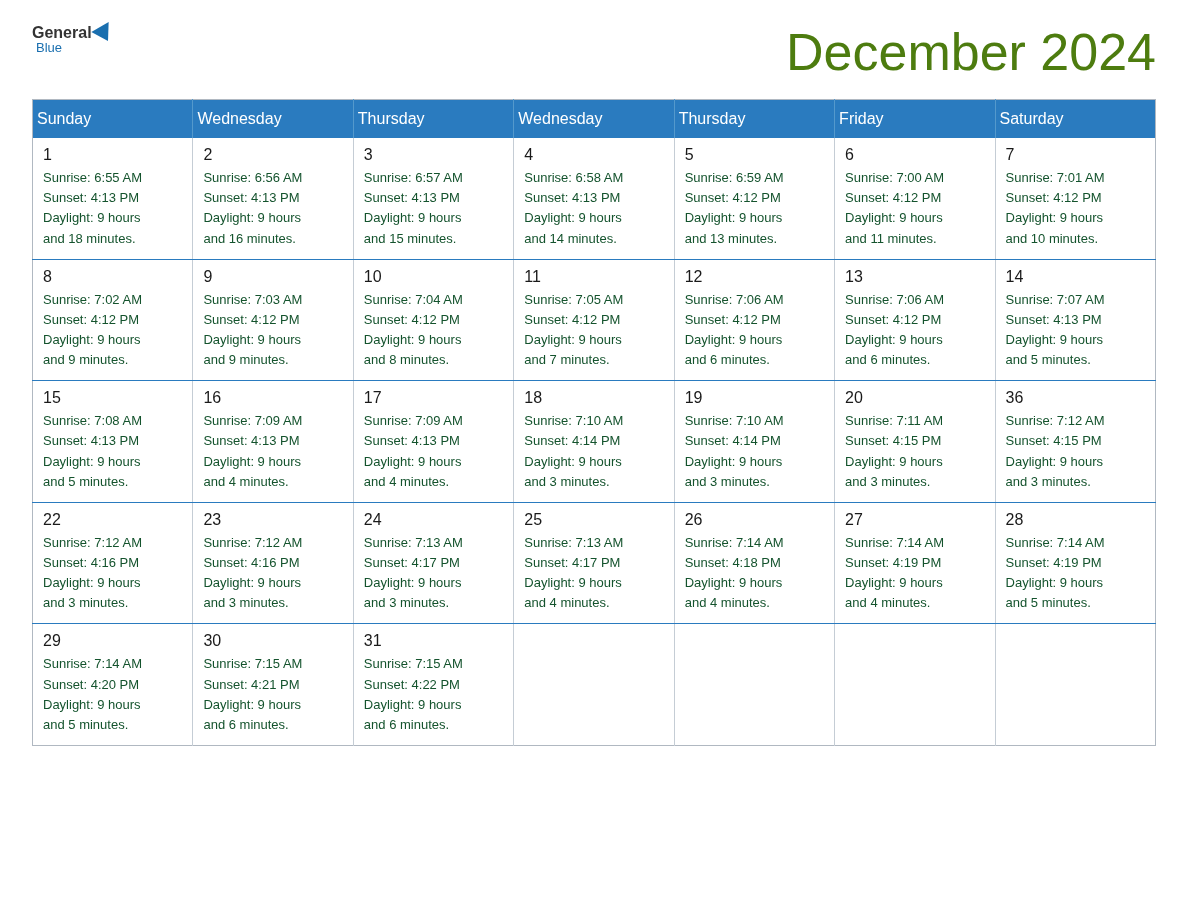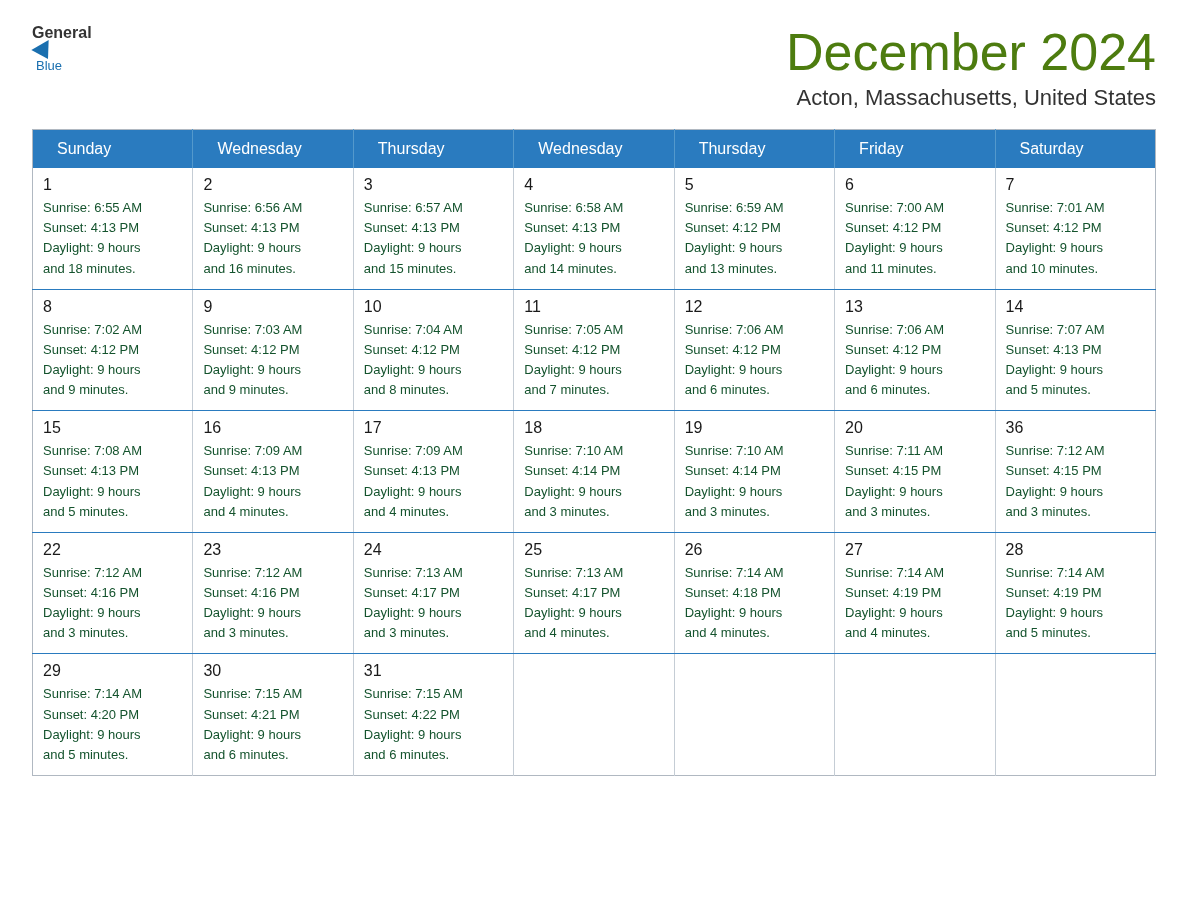--- a/index.html
+++ b/index.html
@@ -56,21 +56,21 @@
     .calendar {
       width: 100%;
       border-collapse: collapse;
       border: 1px solid #b0b8c1;
     }
     .calendar th {
       background: #2a7bbf;
       color: #fff;
       font-size: 16px;
       font-weight: normal;
-      padding: 10px 24px;
+      padding: 10px 4px;
       text-align: left;
       border-right: 1px solid #5499cc;
     }
     .calendar th:last-child { border-right: none; }
     .calendar td {
       vertical-align: top;
       padding: 8px 10px 10px 10px;
       border-right: 1px solid #c5cdd5;
       border-bottom: 1px solid #2a7bbf;
       width: 14.28%;
@@ -89,38 +89,36 @@
       margin-bottom: 4px;
     }
     .day-info {
       font-size: 13px;
       color: #14532d;
       line-height: 1.55;
     }
     .empty-cell { background: #fff; }
     .logo-wrapper {
       display: flex;
-      align-items: flex-start;
-      flex-direction: column;
+      align-items: center;
     }
   </style>
 </head>
 <body>
 
 <div class="header">
   <div class="logo">
     <div class="logo-wrapper">
       <span class="logo-general">General</span>
       <span class="logo-triangle"></span>
     </div>
     <div class="logo-sub">Blue</div>
   </div>
   <div class="title-block">
     <div class="month-title">December 2024</div>
-    <div class="location-title">Acton, Massachusetts, United States</div>
   </div>
 </div>
 
 <table class="calendar">
   <thead>
     <tr>
     <th>Sunday</th>
         <th>Wednesday</th>
         <th>Thursday</th>
         <th>Wednesday</th>

